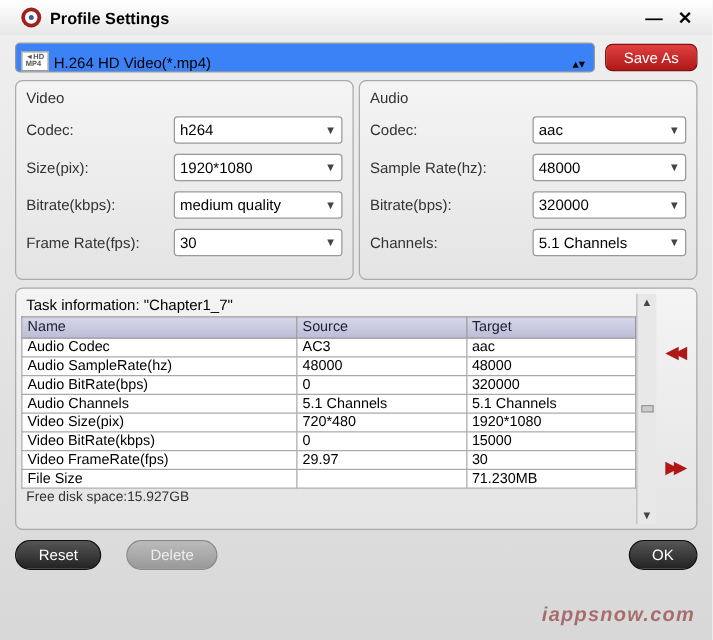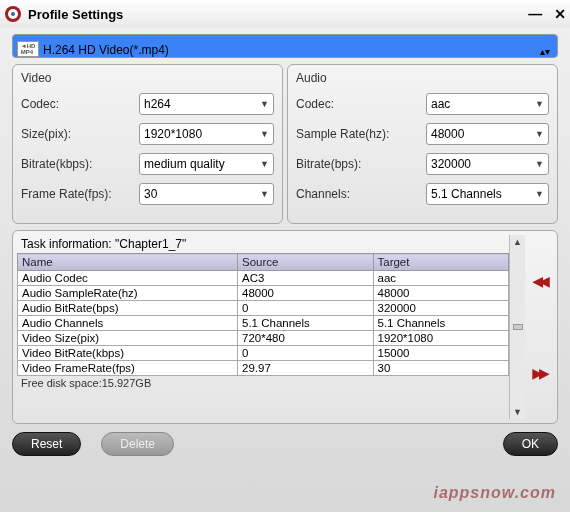--- a/index.html
+++ b/index.html
@@ -1,17 +1,17 @@
 <!DOCTYPE html>
 <html><head>
 <meta charset="utf-8">
 <style>
   * { box-sizing: border-box; margin: 0; padding: 0; font-family: Arial, sans-serif; }
   body { width: 570px; height: 512px; background: linear-gradient(to bottom, #f0f0f0, #d8d8d8); overflow: hidden; }
-  .titlebar { height: 28px; display: flex; align-items: center; padding: 0 4px; background: linear-gradient(to bottom, #fff, #e8e8e8); }
+  .titlebar { height: 28px; display: flex; align-items: center; padding: 0 16px; background: linear-gradient(to bottom, #fff, #e8e8e8); }
   .titlebar .icon { width: 18px; height: 18px; margin-right: 6px; }
   .titlebar .title { font-weight: bold; font-size: 13px; flex: 1; }
   .winbtn { font-size: 14px; font-weight: bold; margin-left: 12px; cursor: pointer; }
   .toprow { display: flex; align-items: center; padding: 6px 12px; gap: 8px; }
   .profile-select { flex: 1; height: 24px; display: flex; align-items: flex-end; background: #3b82f6; border: 1px solid #999; border-radius: 4px; padding: 0 4px; }
   .profile-select .mp4-icon { width: 22px; height: 16px; border: 1px solid #999; display: flex; align-items: center; justify-content: center; font-size: 6px; background: #fff; margin-right: 4px; font-weight: bold; color: #555; }
   .profile-select .label { flex: 1; font-size: 12px; }
   .profile-select .arrow { width: 16px; text-align: center; font-size: 10px; }
   .save-as { background: linear-gradient(to bottom, #e04040, #b01818); color: #fff; border: 1px solid #801010; border-radius: 6px; padding: 3px 14px; font-size: 12px; cursor: pointer; }
   .panels { display: flex; gap: 4px; padding: 0 12px; }
@@ -57,20 +57,21 @@
   <span class="winbtn">—</span>
   <span class="winbtn">✕</span>
 </div>
 
 <div class="toprow">
   <div class="profile-select">
     <span class="mp4-icon">◄HD<br>MP4</span>
     <span class="label">H.264 HD Video(*.mp4)</span>
     <span class="arrow">▴▾</span>
   </div>
+  <button class="save-as">Save As</button>
 </div>
 
 <div class="panels">
   <div class="panel video">
     <div class="panel-title">Video</div>
     <div class="field">
       <span class="field-label">Codec:</span>
       <div class="field-select">
           <span class="val">h264</span>
           <span class="arr">▼</span>
@@ -171,20 +172,25 @@
           <tr>
             <td>Video BitRate(kbps)</td>
             <td>0</td>
             <td>15000</td>
           </tr>
           <tr>
             <td>Video FrameRate(fps)</td>
             <td>29.97</td>
             <td>30</td>
           </tr>
+          <tr>
+            <td>File Size</td>
+            <td></td>
+            <td>71.230MB</td>
+          </tr>
         </tbody>
     </table>
     <div class="freedisk">Free disk space:15.927GB</div>
   </div>
   <div class="scrollbar">
     <span class="scroll-btn">▲</span>
     <span class="scroll-mid"></span>
     <span class="scroll-btn">▼</span>
   </div>
   <div class="side-arrows">

